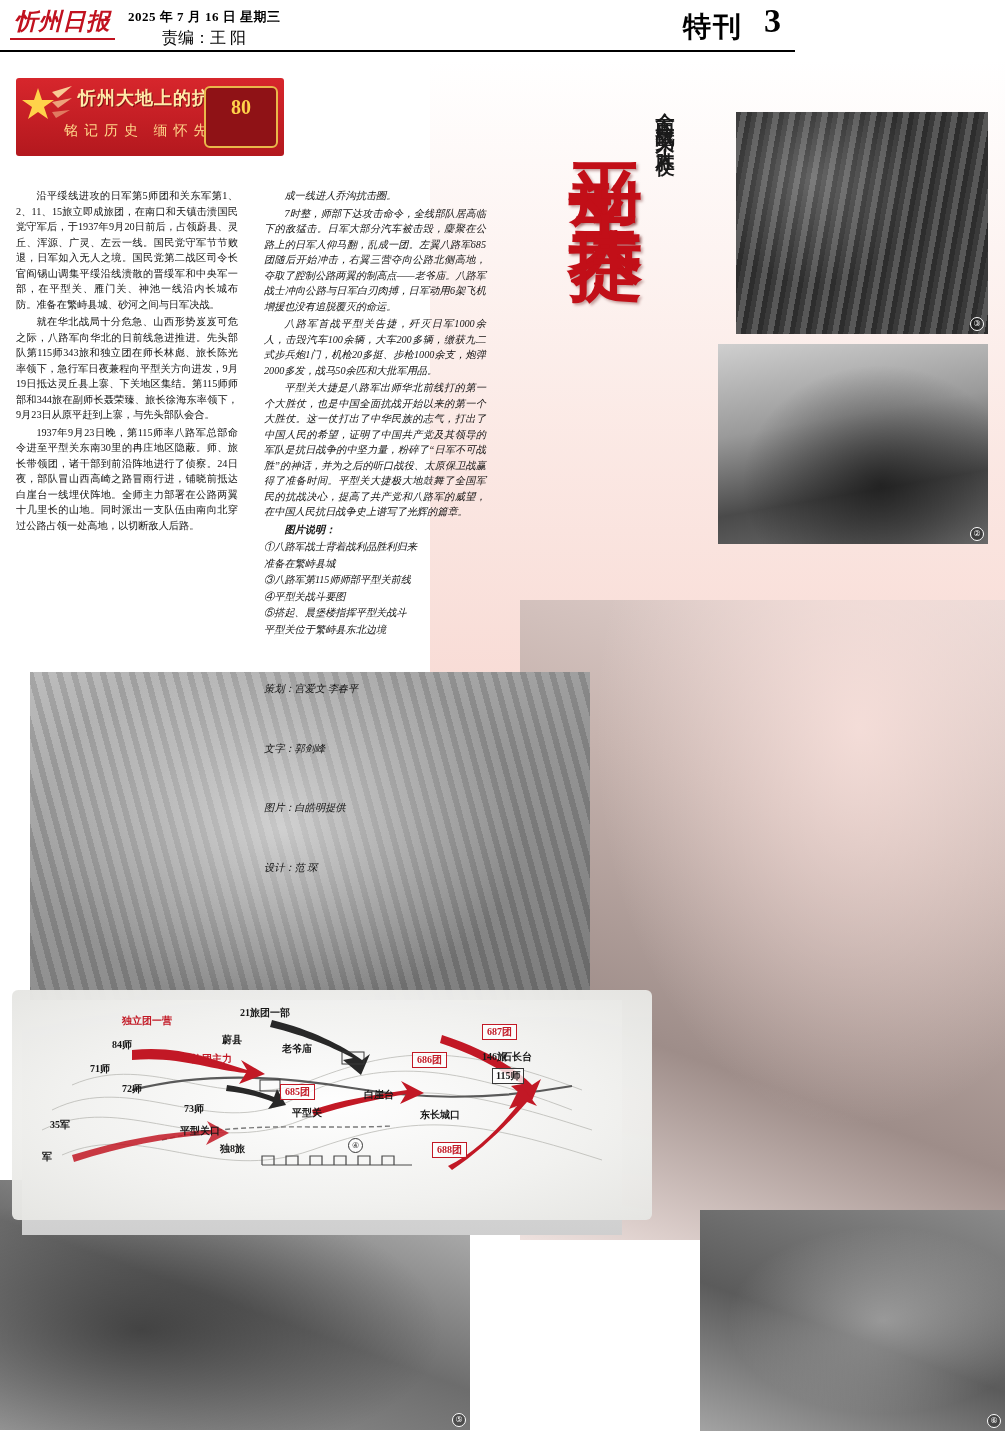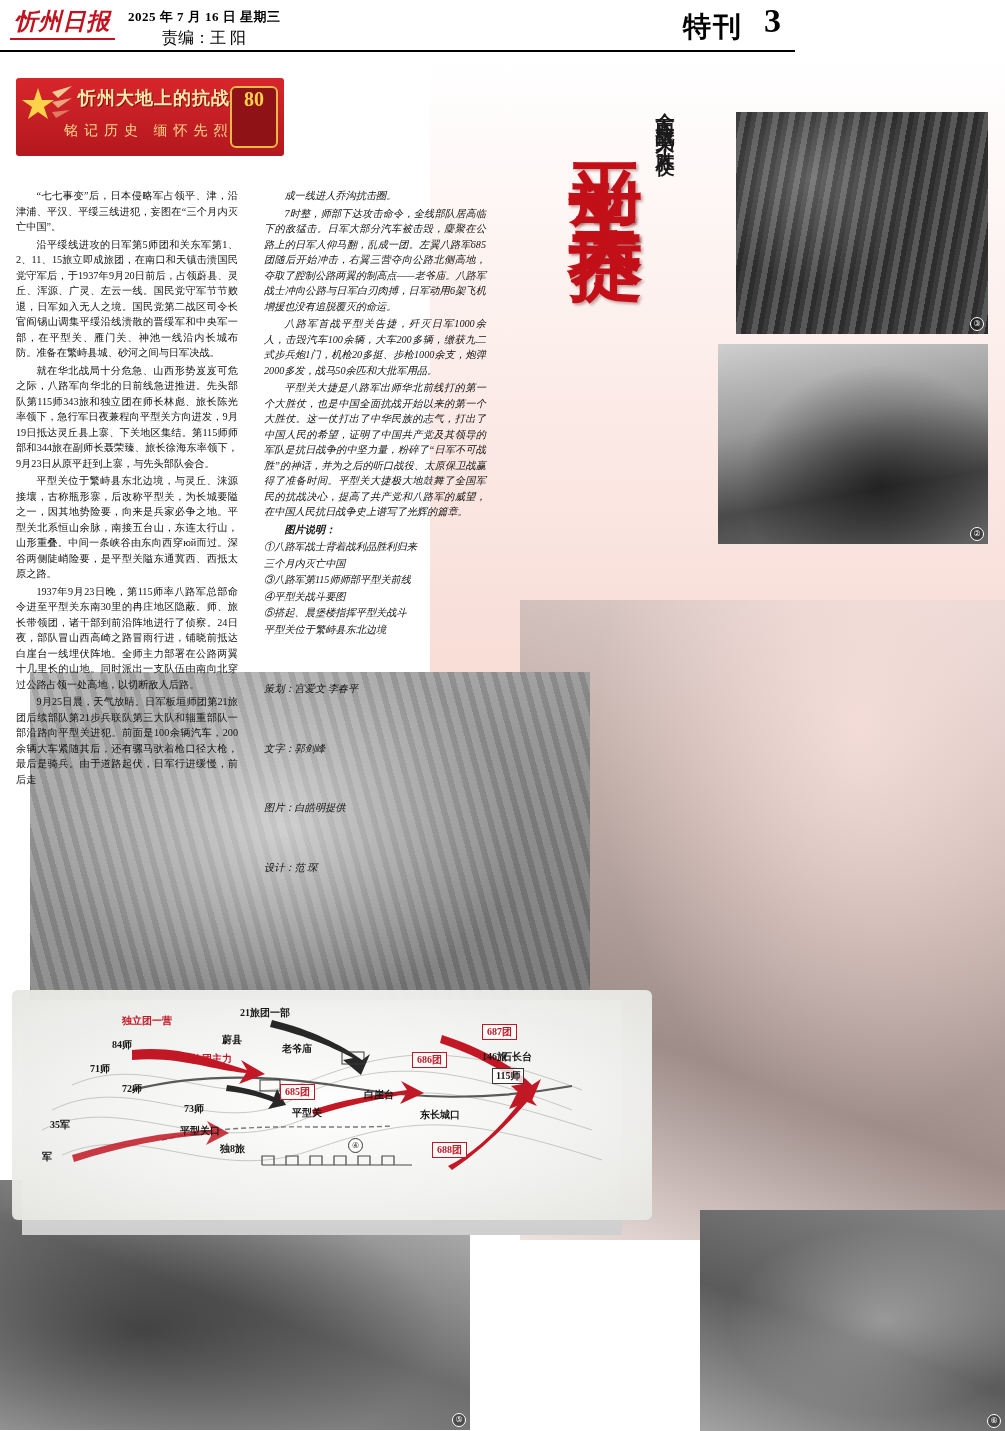--- a/index.html
+++ b/index.html
@@ -95,29 +95,29 @@
   .banner-sub {
     position: absolute;
     left: 48px; top: 44px;
     font-size: 14px;
     color: #ffd98b;
     letter-spacing: 6px;
   }
   .banner-seal {
     position: absolute;
     right: 6px; top: 8px;
-    width: 48px; height: 62px;
+    width: 74px; height: 62px;
     border-radius: 6px;
     background: #8f1216;
     border: 2px solid #e9b84a;
     color: #ffe9a8;
     font-size: 9px;
     text-align: center;
     line-height: 1.15;
-    padding-top: 0;
+    padding-top: 8px;
     box-sizing: border-box;
   }
   .seal-big {
     display: block;
     font-size: 20px;
     font-weight: bold;
     color: #ffd24a;
     line-height: 1.1;
   }
 
@@ -364,37 +364,34 @@
     <g stroke="#333" fill="none" stroke-width="1">
       <rect x="330" y="62" width="22" height="12"></rect>
       <rect x="248" y="90" width="20" height="11"></rect>
     </g>
   </svg>
   <div class="map-circ" style="left:336px; top:148px;">④</div>
 <div class="map-label red" style="left: 110px; top: 24px;">独立团一营</div><div class="map-label" style="left: 228px; top: 16px;">21旅团一部</div><div class="map-label" style="left: 210px; top: 43px;">蔚县</div><div class="map-label boxed" style="left: 470px; top: 34px;">687团</div><div class="map-label" style="left: 100px; top: 48px;">84师</div><div class="map-label" style="left: 270px; top: 52px;">老爷庙</div><div class="map-label red" style="left: 170px; top: 62px;">21旅团主力</div><div class="map-label boxed" style="left: 400px; top: 62px;">686团</div><div class="map-label" style="left: 78px; top: 72px;">71师</div><div class="map-label" style="left: 490px; top: 60px;">石长台</div><div class="map-label" style="left: 470px; top: 60px;">146旅</div><div class="map-label boxed-dark" style="left: 480px; top: 78px;">115师</div><div class="map-label" style="left: 110px; top: 92px;">72师</div><div class="map-label boxed" style="left: 268px; top: 94px;">685团</div><div class="map-label" style="left: 352px; top: 98px;">白崖台</div><div class="map-label" style="left: 172px; top: 112px;">73师</div><div class="map-label" style="left: 280px; top: 116px;">平型关</div><div class="map-label" style="left: 408px; top: 118px;">东长城口</div><div class="map-label" style="left: 38px; top: 128px;">35军</div><div class="map-label" style="left: 168px; top: 134px;">平型关口</div><div class="map-label" style="left: 208px; top: 152px;">独8旅</div><div class="map-label boxed" style="left: 420px; top: 152px;">688团</div><div class="map-label" style="left: 30px; top: 160px;">军</div></div>
 
 <div class="cols">
   <div class="col left">
-    <p>“七七事变”后，日本侵略军占领平、津，沿津浦、平汉、平绥三线进犯，妄图在“三个月内灭亡中国”。</p>
     <p>沿平绥线进攻的日军第5师团和关东军第1、2、11、15旅立即成旅团，在南口和天镇击溃国民党守军后，于1937年9月20日前后，占领蔚县、灵丘、浑源、广灵、左云一线。国民党守军节节败退，日军如入无人之境。国民党第二战区司令长官阎锡山调集平绥沿线溃散的晋绥军和中央军一部，在平型关、雁门关、神池一线沿内长城布防。准备在繁峙县城、砂河之间与日军决战。</p>
     <p>就在华北战局十分危急、山西形势岌岌可危之际，八路军向华北的日前线急进推进。先头部队第115师343旅和独立团在师长林彪、旅长陈光率领下，急行军日夜兼程向平型关方向进发，9月19日抵达灵丘县上寨、下关地区集结。第115师师部和344旅在副师长聂荣臻、旅长徐海东率领下，9月23日从原平赶到上寨，与先头部队会合。</p>
-    <p>平型关位于繁峙县东北边境，与灵丘、涞源接壤，古称瓶形寨，后改称平型关，为长城要隘之一，因其地势险要，向来是兵家必争之地。平型关北系恒山余脉，南接五台山，东连太行山，山形重叠。中间一条峡谷由东向西穿юй而过。深谷两侧陡峭险要，是平型关隘东通冀西、西抵太原之路。</p>
     <p>1937年9月23日晚，第115师率八路军总部命令进至平型关东南30里的冉庄地区隐蔽。师、旅长带领团，诸干部到前沿阵地进行了侦察。24日夜，部队冒山西高崎之路冒雨行进，铺晓前抵达白崖台一线埋伏阵地。全师主力部署在公路两翼十几里长的山地。同时派出一支队伍由南向北穿过公路占领一处高地，以切断敌人后路。</p>
-    <p>9月25日晨，天气放晴。日军板垣师团第21旅团后续部队第21步兵联队第三大队和辎重部队一部沿路向平型关进犯。前面是100余辆汽车，200余辆大车紧随其后，还有骡马驮着枪口径大枪，最后是骑兵。由于道路起伏，日军行进缓慢，前后走</p>
   </div>
   <div class="col right">
     <p>成一线进人乔沟抗击圈。</p>
     <p>7时整，师部下达攻击命令，全线部队居高临下的敌猛击。日军大部分汽车被击毁，麇聚在公路上的日军人仰马翻，乱成一团。左翼八路军685团随后开始冲击，右翼三营夺向公路北侧高地，夺取了腔制公路两翼的制高点——老爷庙。八路军战士冲向公路与日军白刃肉搏，日军动用6架飞机增援也没有追脱覆灭的命运。</p>
     <p>八路军首战平型关告捷，歼灭日军1000余人，击毁汽车100余辆，大车200多辆，缴获九二式步兵炮1门，机枪20多挺、步枪1000余支，炮弹2000多发，战马50余匹和大批军用品。</p>
     <p>平型关大捷是八路军出师华北前线打的第一个大胜仗，也是中国全面抗战开始以来的第一个大胜仗。这一仗打出了中华民族的志气，打出了中国人民的希望，证明了中国共产党及其领导的军队是抗日战争的中坚力量，粉碎了“日军不可战胜”的神话，并为之后的听口战役、太原保卫战赢得了准备时间。平型关大捷极大地鼓舞了全国军民的抗战决心，提高了共产党和八路军的威望，在中国人民抗日战争史上谱写了光辉的篇章。</p>
 
     <p class="cap-head">图片说明：</p>
     <ul class="cap-list">
       <li>①八路军战士背着战利品胜利归来</li>
-      <li>三个月内灭亡中国</li>
+      <li>准备在繁峙县城</li>
       <li>③八路军第115师师部平型关前线</li>
       <li>④平型关战斗要图</li>
       <li>⑤搭起、晨堡楼指挥平型关战斗</li>
       <li>平型关位于繁峙县东北边境</li>
     </ul>
 
     <div class="credits">
       <div>策划：宫爱文  李春平</div>
       <div>文字：郭剑峰</div>
       <div>图片：白皓明提供</div>

